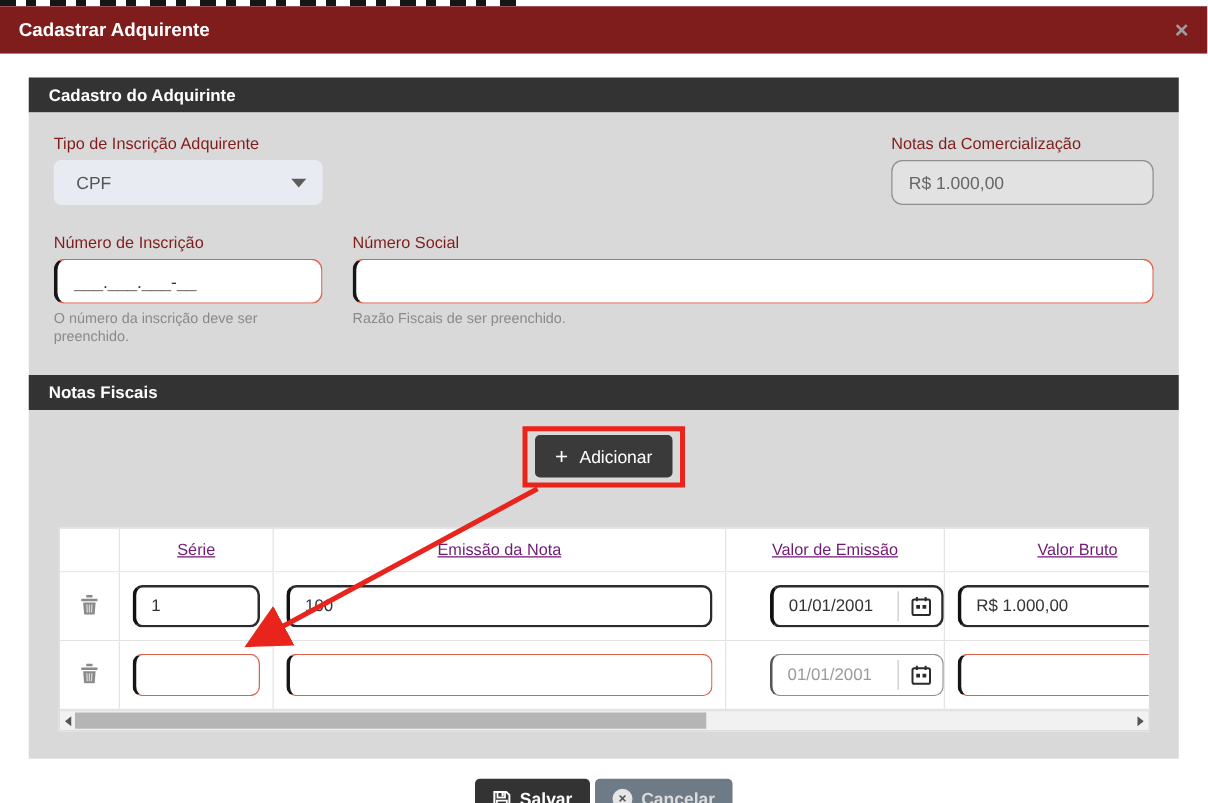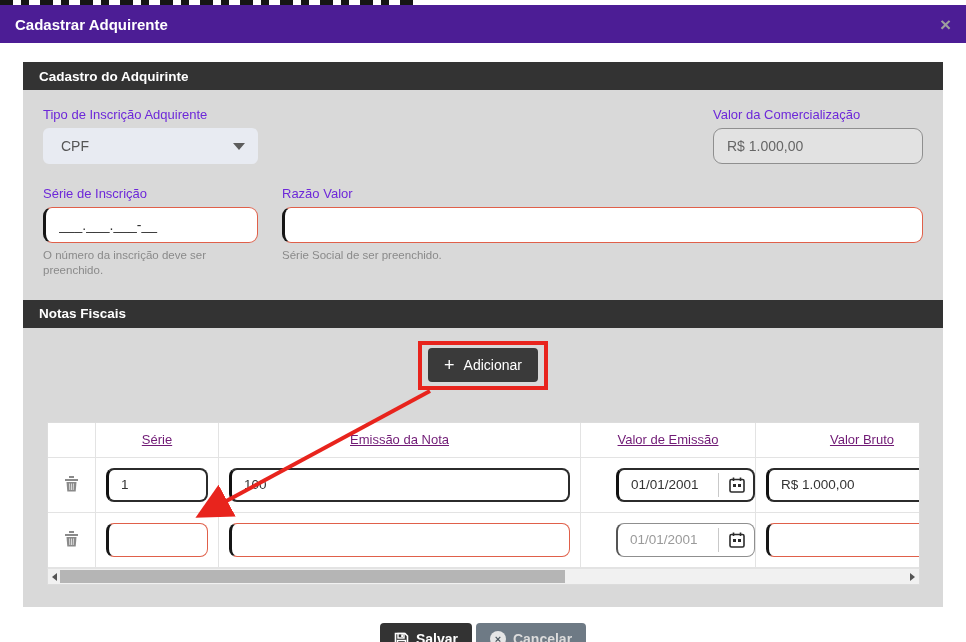--- a/index.html
+++ b/index.html
@@ -5,37 +5,37 @@
   * { margin:0; padding:0; box-sizing:border-box; }
   html,body { width:966px; }
   body { font-family:"Liberation Sans", sans-serif; background:#fff; position:relative; }
 
   
   .top-fragment { height:5px; background:#fff; overflow:hidden; }
   .top-fragment .frag { height:5px; width:420px;
     background:repeating-linear-gradient(90deg,#161616 0 13px, transparent 13px 21px, #161616 21px 29px, transparent 29px 40px); }
 
   
-  .modal-header { height:38px; background:#4c1d95; color:#fff; display:flex; align-items:center;
+  .modal-header { height:38px; background:#7f1d1d; color:#fff; display:flex; align-items:center;
     justify-content:space-between; padding:4px 15px;gap:16px; }
   .modal-title { font-size:15px; font-weight:bold; }
   .close-x { color:#9e9e9e; font-size:19px; font-weight:bold; cursor:pointer; line-height:1; }
 
   .modal-body { background:#fff; padding:19px 23px 0 23px; }
 
   .section-bar { height:28px; background:#333; color:#fff; font-size:13.5px; font-weight:bold;
     display:flex; align-items:center; padding-left:16px; }
 
   .section-content { background:#d9d9d9; padding:0 20px; }
   .content1 { padding-top:17px; padding-bottom:22px; }
 
   .form-row { display:flex; }
   .row-top { justify-content:space-between; }
   .row-bottom { margin-top:22px; }
-  .field label { display:block; font-size:13px; color:#6d28d9; margin-bottom:6px; }
+  .field label { display:block; font-size:13px; color:#7f1d1d; margin-bottom:6px; }
   .helper { font-size:11.5px; color:#8a8a8a; margin-top:5px; line-height:1.3; }
 
   .select-box { width:215px; height:36px; background:#e8ebf2; border-radius:6px; position:relative;
     display:flex; align-items:center; padding-left:18px; font-size:14px; color:#555; cursor:pointer; }
   .caret { position:absolute; right:13px; top:15px; width:0; height:0;
     border-left:6px solid transparent; border-right:6px solid transparent; border-top:7px solid #5c5c5c; }
 
   .valor-field { width:210px; }
   .input-disabled { width:100%; height:36px; background:#e2e2e2; border:1px solid #8f8f8f; border-radius:9px;
     font-size:14px; color:#666; padding-left:13px; font-family:"Liberation Sans",sans-serif; }
@@ -119,35 +119,35 @@
     <div class="section-content content1">
       <div class="form-row row-top">
         <div class="field">
           <label>Tipo de Inscrição Adquirente</label>
           <div class="select-box">
             <span>CPF</span>
             <span class="caret"></span>
           </div>
         </div>
         <div class="field valor-field">
-          <label>Valor da Comercialização</label>
+          <label>Notas da Comercialização</label>
           <input class="input-disabled" readonly="" value="R$ 1.000,00" style="">
         </div>
       </div>
 
       <div class="form-row row-bottom">
         <div class="field numero-field">
-          <label>Série de Inscrição</label>
+          <label>Número de Inscrição</label>
           <input class="input-invalid" value="___.___.___-__" style="">
           <div class="helper">O número da inscrição deve ser preenchido.</div>
         </div>
         <div class="field razao-field">
-          <label>Razão Valor</label>
+          <label>Número Social</label>
           <input class="input-invalid" value="" style="">
-          <div class="helper">Série Social de ser preenchido.</div>
+          <div class="helper">Razão Fiscais de ser preenchido.</div>
         </div>
       </div>
     </div>
 
     <div class="section-bar">
       <span>Notas Fiscais</span>
     </div>
 
     <div class="section-content content2">
 

